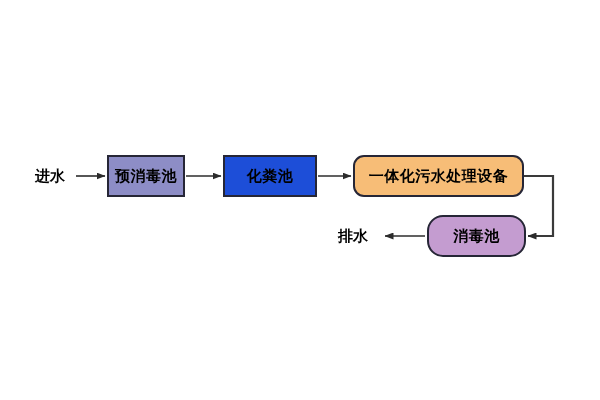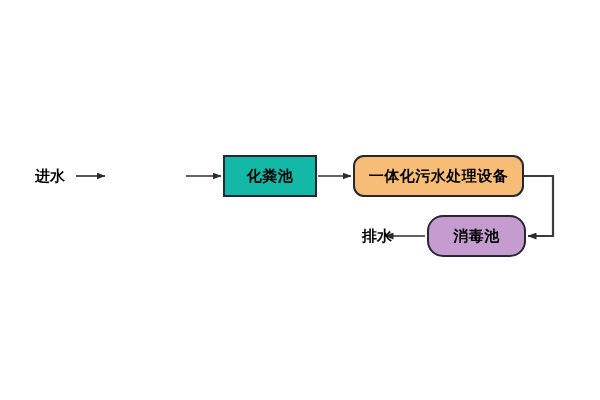--- a/index.html
+++ b/index.html
@@ -63,21 +63,21 @@
   
   .io-label {
     position: absolute;
     color: #000000;
     font-weight: 700;
     font-size: 15px;
     white-space: nowrap;
     line-height: 1;
   }
   #label-influent { left: 35px;  top: 169px; }
-  #label-effluent { left: 362px; top: 229px; }
+  #label-effluent { left: 338px; top: 229px; }
 
   
   #wires {
     position: absolute;
     left: 0; top: 0;
     width: 600px; height: 400px;
     pointer-events: none;
   }
 </style>
 </head>
@@ -100,20 +100,21 @@
 
     <polyline points="524,176 553,176 553,236 528,236" fill="none" stroke="#3a3a3a" stroke-width="2.2" marker-end="url(#arrowhead)"></polyline>
 
     <line x1="425" y1="236" x2="385" y2="236" stroke="#2c2c2c" stroke-width="1.6" marker-end="url(#arrowhead)"></line>
   </svg>
 
   <div class="io-label" id="label-influent">进水</div>
 
   <div class="io-label" id="label-effluent">排水</div>
 
+  <div class="node" id="node-pre-disinfect" style="background: rgb(141, 141, 198);">预消毒池</div>
 
-  <div class="node" id="node-septic" style="background: #14b8a6;">化粪池</div>
+  <div class="node" id="node-septic" style="background: #1d4ed8;">化粪池</div>
 
   <div class="node" id="node-integrated" style="background: rgb(247, 189, 119);">一体化污水处理设备</div>
 
   <div class="node" id="node-disinfect" style="background: rgb(196, 156, 208); border-radius: 16px;">消毒池</div>
 
 </div>
 
 </body></html>

